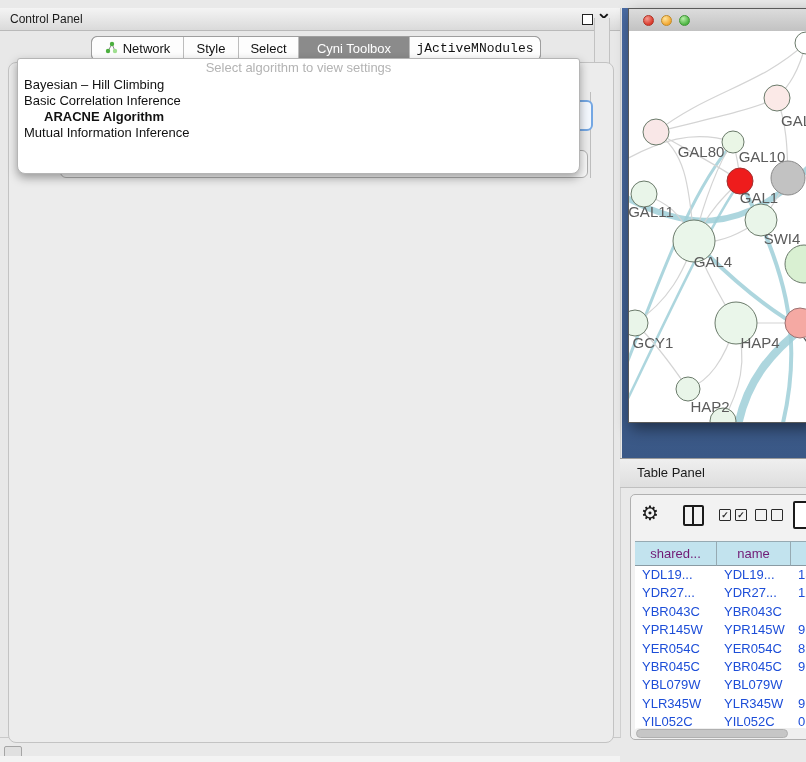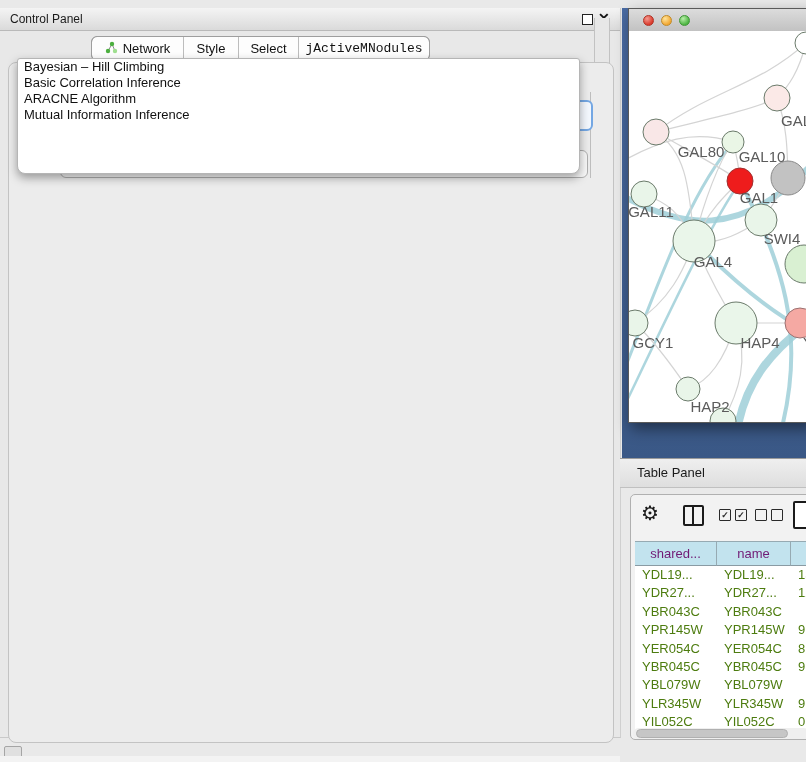--- a/index.html
+++ b/index.html
@@ -23,21 +23,21 @@
   .tabseg.sel{background:#8b8b8b;color:#fff;}
   
   .frame{left:8px;top:54px;width:604px;height:679px;background:#ececec;
       border:1px solid #c3c3c3;border-radius:8px;z-index:1;}
   
   .popup{left:17px;top:50px;width:561px;height:114px;background:#ffffff;z-index:50;
       border:1px solid #b5b5b5;border-radius:3px 3px 8px 8px;
       box-shadow:0 4px 10px rgba(0,0,0,.35);}
   .popup .prompt{height:18px;line-height:18px;text-align:center;color:#b3b3b3;font-size:13px;}
   .popup .item{height:16px;line-height:16px;padding-left:6px;font-size:13px;color:#111;white-space:nowrap;}
-  .popup .item.bold{font-weight:normal;}
+  .popup .item.bold{font-weight:bold;margin-left:20px;}
   
   .focus-combo{left:570px;top:92px;width:19px;height:27px;border:2px solid #74a7e3;
       border-radius:6px;background:#f3f7fd;z-index:5;}
   .bg-combo{left:60px;top:142px;width:528px;height:28px;border:1px solid #aeaeae;
       border-radius:6px;background:#f7f7f7;z-index:4;font-size:13px;color:#a2a2a2;
       line-height:28px;padding-left:18px;box-sizing:border-box;}
   .vline{width:1px;background:#bdbdbd;z-index:3;}
   
   .group{position:absolute;border:1px solid #b6b6b6;border-radius:3px;}
   .gtitle{position:absolute;top:-8px;left:8px;background:#ececec;padding:0 4px;
@@ -116,21 +116,21 @@
   .cbx{position:absolute;width:10px;height:10px;border:1.5px solid #2a2a2a;border-radius:1px;
       font-size:9px;line-height:10px;text-align:center;font-weight:bold;color:#2a2a2a;}
   .doc-ic{position:absolute;left:162px;top:6px;width:20px;height:24px;
       border:2px solid #1a1a1a;border-radius:2px;background:#fff;}
   .tbl{position:absolute;left:4px;top:46px;width:240px;}
   .tbl-head{display:flex;}
   .th{height:25px;background:#c2e3ee;border-right:1px solid #96aab2;
       border-top:1px solid #96aab2;border-bottom:1px solid #8a9ba3;box-sizing:border-box;
       font-size:13px;color:#701a75;text-align:center;line-height:24px;}
   .tr{display:flex;background:#fff;}
-  .td{height:18.4px;font-size:13px;color:#4d7c0f;line-height:18.4px;box-sizing:border-box;
+  .td{height:18.4px;font-size:13px;color:#1d4ed8;line-height:18.4px;box-sizing:border-box;
       padding-left:7px;white-space:nowrap;overflow:hidden;}
   .tp-hsb-track{position:absolute;left:2px;top:233px;width:176px;height:11px;
       background:#efefef;border-radius:6px;}
   .tp-hsb-thumb{position:absolute;left:5px;top:234px;width:152px;height:9px;
       background:#c6c6c6;border:1px solid #b0b0b0;border-radius:5px;box-sizing:border-box;}
   .strip-bottom{left:0;top:756px;width:620px;height:6px;background:#f3f3f3;}
 </style>
 </head>
 <body>
 
@@ -153,32 +153,36 @@
           </svg>
       </span>
       <span>Network</span>
     </div>
     <div class="tabseg" style="width:54px;">
         <span>Style</span>
       </div>
     <div class="tabseg" style="width:59px;">
         <span>Select</span>
       </div>
+    <div class="tabseg sel" style="width:110px;">
+        <span>Cyni Toolbox</span>
+      </div>
     <div class="tabseg" style="width:130px;">
         <span>jActiveMNodules</span>
       </div>
   </div>
 
   <div class="abs frame"></div>
 
   <div class="abs focus-combo"></div>
   <div class="abs vline" style="left:590px;top:84px;height:86px;"></div>
   <div class="abs bg-combo">gal-filtered.sif default node</div>
 
   <div class="abs popup">
+    <div class="prompt">Select algorithm to view settings</div>
     <div class="item">Bayesian – Hill Climbing</div>
     <div class="item">Basic Correlation Inference</div>
     <div class="item bold">ARACNE Algorithm</div>
     <div class="item">Mutual Information Inference</div>
   </div>
 
   <div class="group" style="left:18px;top:188px;width:572px;height:456px;">
     <span class="gtitle plain">Cyni Algorithm Settings</span>
   </div>
 

